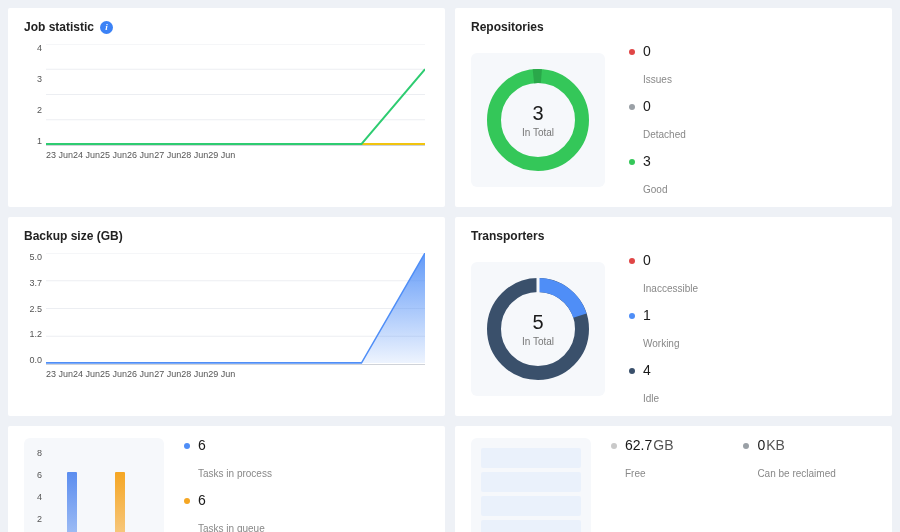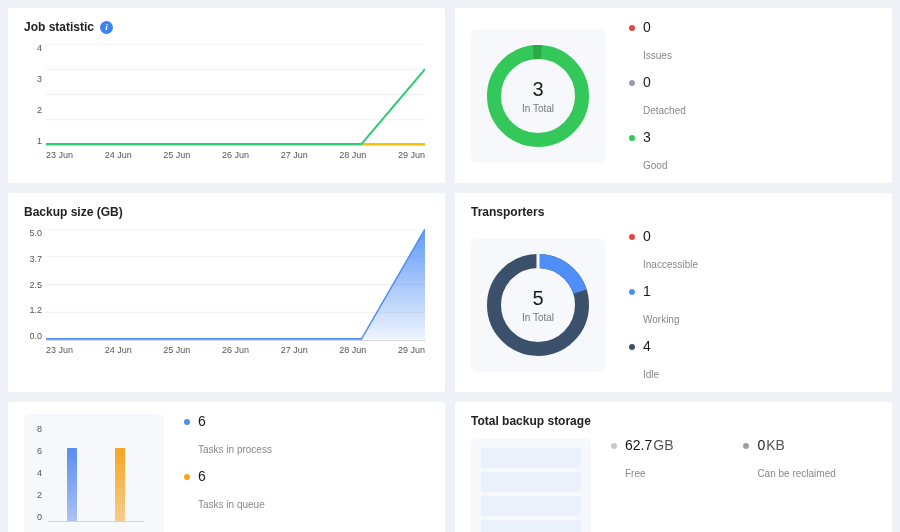--- a/index.html
+++ b/index.html
@@ -5,21 +5,21 @@
 html,body{margin:0;padding:0;background:#eef1f6;font-family:-apple-system,BlinkMacSystemFont,"Segoe UI",Arial,sans-serif;color:#1a1a1a;font-size:12px}
 *{box-sizing:border-box}
 .dashboard{display:grid;grid-template-columns:1fr 1fr;gap:10px;padding:8px;width:900px}
 .card{background:#fff;border-radius:2px;padding:12px 16px}
 .card-title{font-size:12px;font-weight:600;color:#222;margin-bottom:10px;display:flex;align-items:center;gap:6px}
 .info-icon{width:13px;height:13px;border-radius:50%;background:#3b82f6;color:#fff;display:inline-flex;align-items:center;justify-content:center;font-size:9px;font-weight:bold;font-style:italic;font-family:Georgia,serif}
 .chart-wrap{position:relative}
 .y-axis{position:absolute;left:0;top:0;bottom:18px;width:18px;display:flex;flex-direction:column;justify-content:space-between;text-align:right;font-size:9px;color:#555}
 .y-axis span{line-height:1}
 .plot{position:absolute;left:22px;right:4px;top:0;bottom:18px;border-bottom:1px solid #d0d3d9}
-.x-axis{position:absolute;left:22px;right:4px;bottom:0;height:14px;display:flex;justify-content:space-between;font-size:9px;color:#555}
+.x-axis{position:absolute;left:22px;right:4px;bottom:0;height:14px;display:flex;justify-content:flex-start;font-size:9px;color:#555}
 svg{display:block}
 
 .donut-row{display:flex;align-items:center;gap:24px}
 .donut-box{background:#f6f8fb;border-radius:6px;padding:12px;flex:0 0 auto}
 .donut{position:relative;width:110px;height:110px}
 .donut-center{position:absolute;inset:0;display:flex;flex-direction:column;align-items:center;justify-content:center}
 .donut-center .num{font-size:20px;font-weight:500}
 .donut-center .lbl{font-size:10px;color:#777;margin-top:2px}
 .legend{display:flex;flex-direction:column;gap:14px}
 .legend-item{display:flex;align-items:flex-start;gap:8px}
@@ -81,20 +81,23 @@
         <span>25 Jun</span>
         <span>26 Jun</span>
         <span>27 Jun</span>
         <span>28 Jun</span>
         <span>29 Jun</span>
       </div>
     </div>
   </div>
 
   <div class="card">
+    <div class="card-title">
+        <span>Repositories</span>
+      </div>
     <div class="donut-row">
       <div class="donut-box">
         <div class="donut">
           <svg viewBox="0 0 110 110" width="110" height="110">
             <circle cx="55" cy="55" r="44" fill="none" stroke="#34c759" stroke-width="14"></circle>
             <circle cx="55" cy="55" r="44" fill="none" stroke="#2aa84a" stroke-width="14" stroke-dasharray="8 268" transform="rotate(-96 55 55)"></circle>
           </svg>
           <div class="donut-center">
             <div class="num">3</div>
             <div class="lbl">In Total</div>
@@ -245,23 +248,20 @@
           <div>
               <div class="val">6</div>
               <div class="lbl">Tasks in queue</div>
             </div>
         </div>
       </div>
     </div>
   </div>
 
   <div class="card">
-    <div class="card-title">
-        <span>Total backup storage</span>
-      </div>
     <div class="storage-row">
       <div class="storage-box">
         <div class="storage-stack">
           <div class="slab light"></div>
           <div class="slab light"></div>
           <div class="slab light"></div>
           <div class="slab light"></div>
 
         </div>
       </div>

